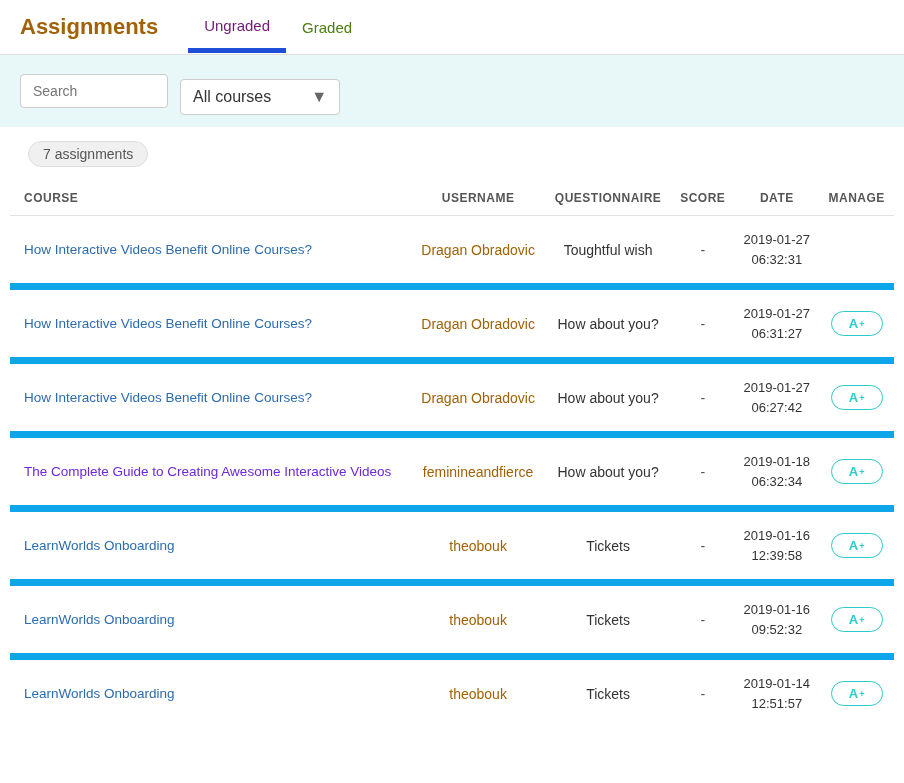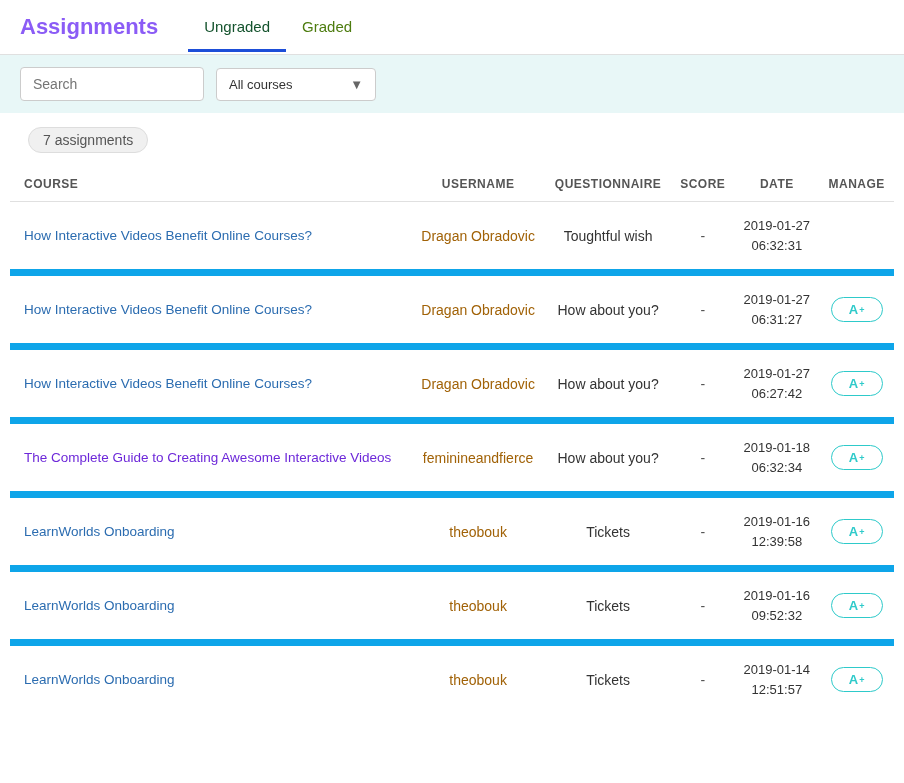--- a/index.html
+++ b/index.html
@@ -14,73 +14,74 @@
     .header {
       display: flex;
       align-items: center;
       padding: 0 20px;
       border-bottom: 1px solid #e0e0e0;
       background: #fff;
     }
     .header-title {
       font-size: 22px;
       font-weight: bold;
-      color: #8b5cf6;
+      color: #a16207;
       margin-right: 30px;
       padding: 14px 0;
     }
     .tabs {
       display: flex;
       align-items: flex-end;
       height: 100%;
     }
     .tab {
       padding: 14px 16px;
       cursor: pointer;
       font-size: 15px;
       color: #4d7c0f;
       border-bottom: 3px solid transparent;
       position: relative;
       top: 1px;
     }
     .tab.active {
-      color: #14532d;
-      border-bottom: 3px solid #1d4ed8;
+      color: #701a75;
+      border-bottom: 5px solid #1d4ed8;
     }
 
     
     .filter-bar {
       display: flex;
       align-items: center;
       padding: 12px 20px;
       background: #e8f7f7;
       gap: 12px;
     }
     .search-input {
       border: 1px solid #ccc;
       border-radius: 4px;
       padding: 8px 12px;
       font-size: 14px;
       color: #999;
-      width: 184px;
+      width: 148px;
       background: #fff;
       outline: none;
     }
     .course-select {
       display: flex;
       align-items: center;
       background: #fff;
       border: 1px solid #ccc;
       border-radius: 4px;
       padding: 8px 12px;
-      font-size: 13px;
+      font-size: 16px;
       color: #333;
       cursor: pointer;
       gap: 8px;
       min-width: 160px;
+      margin-top: 12px;
     }
     .course-select span.arrow {
       margin-left: auto;
       color: #666;
     }
 
     
     .assignments-count {
       padding: 14px 28px;
       font-size: 14px;

